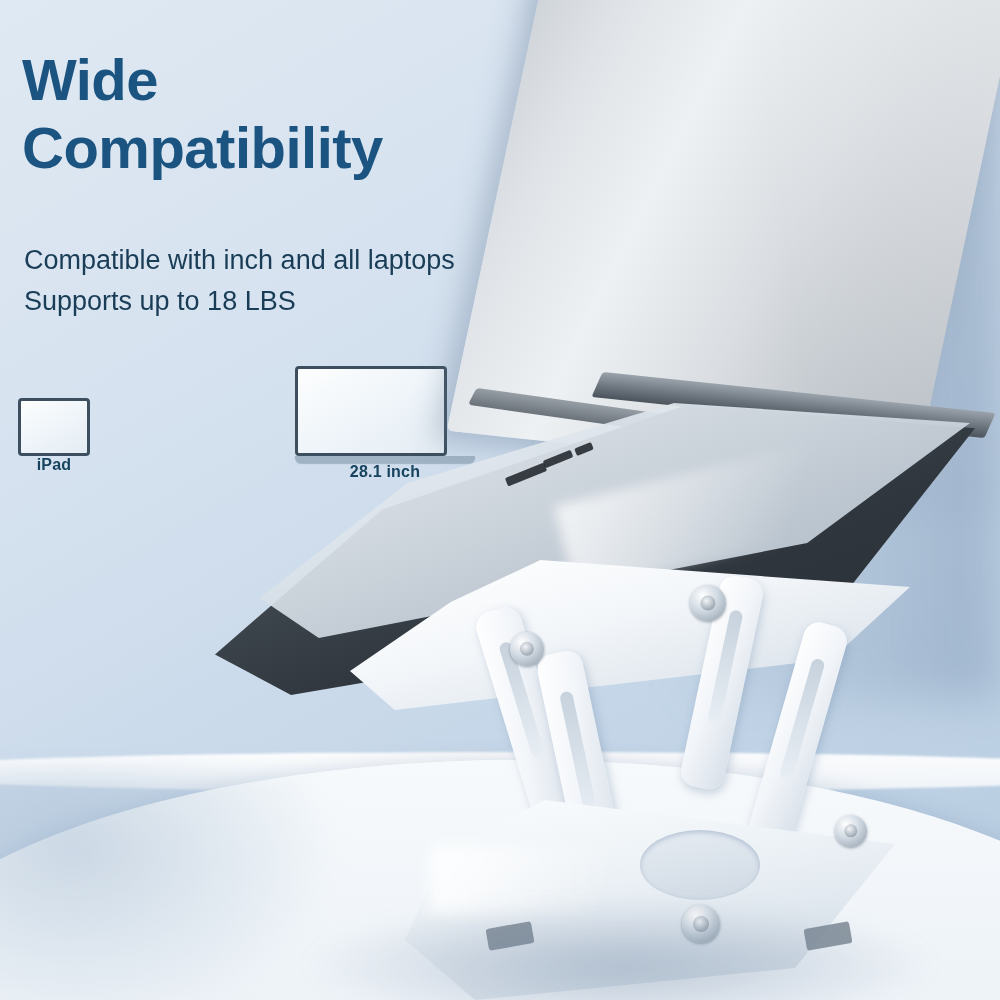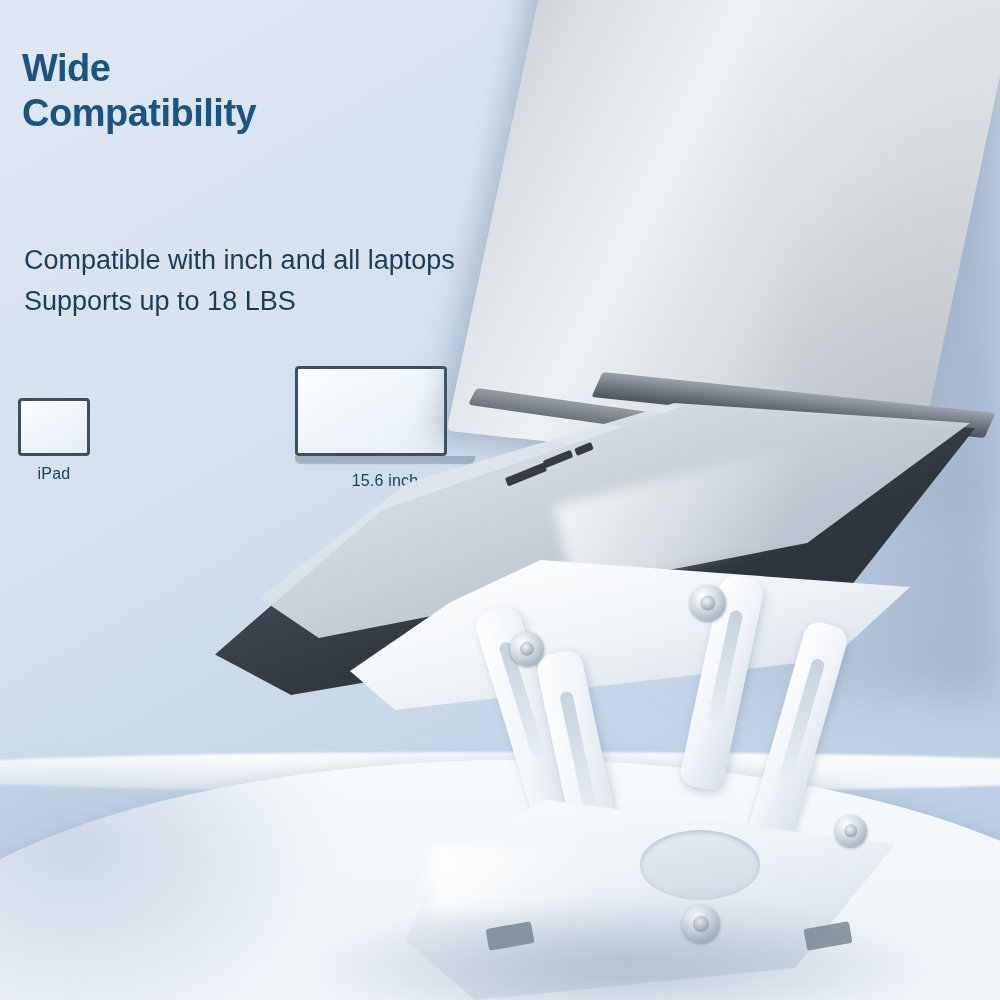--- a/index.html
+++ b/index.html
@@ -47,21 +47,21 @@
   }
   .floor-shadow{
     position:absolute;left:300px;top:900px;width:640px;height:130px;
     background:radial-gradient(ellipse at 50% 50%, rgba(110,134,162,.40) 0%, rgba(110,134,162,0) 70%);
     filter:blur(10px);
   }
 
   
   .headline{
     position:absolute;left:22px;top:46px;width:560px;
-    font-size:38px;line-height:1.18;font-weight:bold;color:#1b5480;
+    font-size:58px;line-height:1.18;font-weight:bold;color:#1b5480;
     letter-spacing:-.5px;
   }
   .headline .l2{display:block;}
   .subline{
     position:absolute;left:24px;top:240px;width:640px;
     font-size:27px;line-height:1.5;color:#1a3d57;font-weight:400;
   }
   .subline span{display:block;}
 
   
@@ -71,21 +71,21 @@
   .dev{position:absolute;text-align:center;}
   .dev .screen{
     background:linear-gradient(150deg,#fdfefe 0%,#eef4f9 55%,#e4ecf3 100%);
     border:3px solid #3d4f5e;border-radius:4px;box-sizing:border-box;
   }
   .dev .base{
     height:7px;background:#9fb3c4;border-radius:0 0 6px 6px;margin:0 auto;
     box-shadow:0 1px 1px rgba(80,100,120,.35);
   }
   .dev .cap{
-    margin-top:9px;font-size:16px;color:#17435f;font-weight:400;letter-spacing:.2px;
+    font-size:16px;color:#17435f;font-weight:700;letter-spacing:.2px;
   }
 
   .dev-ipad{left:8px;top:28px;}
   .dev-ipad .screen{width:72px;height:58px;}
   .dev-13{left:120px;top:10px;}
   .dev-13 .screen{width:130px;height:76px;}
   .dev-13 .base{width:158px;}
   .dev-156{left:285px;top:-4px;}
   .dev-156 .screen{width:152px;height:90px;}
   .dev-156 .base{width:180px;}
@@ -231,21 +231,21 @@
 
     <div class="dev dev-ipad">
       <div class="screen"></div>
       <div class="cap">iPad</div>
     </div>
 
 
     <div class="dev dev-156">
       <div class="screen"></div>
       <div class="base"></div>
-      <div class="cap">15.6 inch</div>
+      <div class="cap">28.1 inch</div>
     </div>
 
   </div>
 
   <div class="laptop-lid"></div>
   <div class="lid-edge"></div>
   <div class="hinge"></div>
   <div class="deck"></div>
   <div class="deck-top"></div>
   <div class="deck-hilite"></div>

